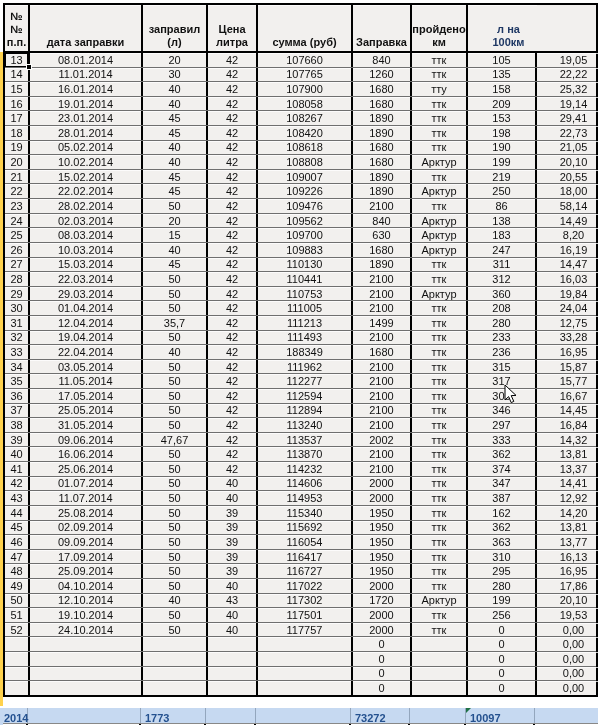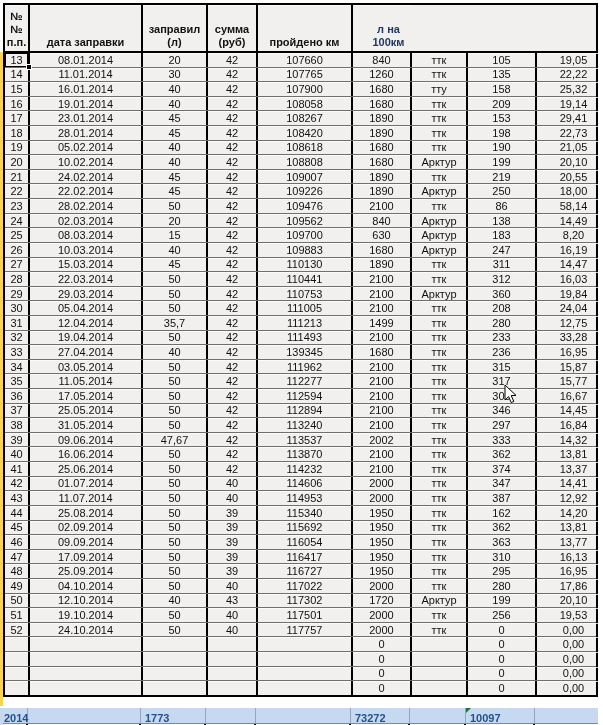--- a/index.html
+++ b/index.html
@@ -77,21 +77,23 @@
 
 <div id="yellow-strip"></div>
 
 <div id="grid">
   <div class="row header-row" id="header-row">
       <div class="cell">№
 №
 п.п.</div>
       <div class="cell">дата заправки</div>
       <div class="cell">заправил (л)</div>
+      <div class="cell">Цена литра</div>
       <div class="cell">сумма (руб)</div>
+      <div class="cell">Заправка</div>
       <div class="cell">пройдено км</div>
       <div class="cell hdr-blue">л на 100км</div>
     </div>
 
 <div class="row data-row">
       <div class="cell sel">13</div>
       <div class="cell">08.01.2014</div>
       <div class="cell">20</div>
       <div class="cell">42</div>
       <div class="cell">107660</div>
@@ -172,21 +174,21 @@
       <div class="cell">40</div>
       <div class="cell">42</div>
       <div class="cell">108808</div>
       <div class="cell">1680</div>
       <div class="cell">Арктур</div>
       <div class="cell">199</div>
       <div class="cell">20,10</div>
     </div>
     <div class="row data-row">
       <div class="cell">21</div>
-      <div class="cell">24.02.2014</div>
+      <div class="cell">15.02.2014</div>
       <div class="cell">45</div>
       <div class="cell">42</div>
       <div class="cell">109007</div>
       <div class="cell">1890</div>
       <div class="cell">ттк</div>
       <div class="cell">219</div>
       <div class="cell">20,55</div>
     </div>
     <div class="row data-row">
       <div class="cell">22</div>
@@ -271,21 +273,21 @@
       <div class="cell">50</div>
       <div class="cell">42</div>
       <div class="cell">110753</div>
       <div class="cell">2100</div>
       <div class="cell">Арктур</div>
       <div class="cell">360</div>
       <div class="cell">19,84</div>
     </div>
     <div class="row data-row">
       <div class="cell">30</div>
-      <div class="cell">05.04.2014</div>
+      <div class="cell">01.04.2014</div>
       <div class="cell">50</div>
       <div class="cell">42</div>
       <div class="cell">111005</div>
       <div class="cell">2100</div>
       <div class="cell">ттк</div>
       <div class="cell">208</div>
       <div class="cell">24,04</div>
     </div>
     <div class="row data-row">
       <div class="cell">31</div>
@@ -304,24 +306,24 @@
       <div class="cell">50</div>
       <div class="cell">42</div>
       <div class="cell">111493</div>
       <div class="cell">2100</div>
       <div class="cell">ттк</div>
       <div class="cell">233</div>
       <div class="cell">33,28</div>
     </div>
     <div class="row data-row">
       <div class="cell">33</div>
-      <div class="cell">27.04.2014</div>
-      <div class="cell">40</div>
-      <div class="cell">42</div>
-      <div class="cell">139345</div>
+      <div class="cell">22.04.2014</div>
+      <div class="cell">40</div>
+      <div class="cell">42</div>
+      <div class="cell">188349</div>
       <div class="cell">1680</div>
       <div class="cell">ттк</div>
       <div class="cell">236</div>
       <div class="cell">16,95</div>
     </div>
     <div class="row data-row">
       <div class="cell">34</div>
       <div class="cell">03.05.2014</div>
       <div class="cell">50</div>
       <div class="cell">42</div>

